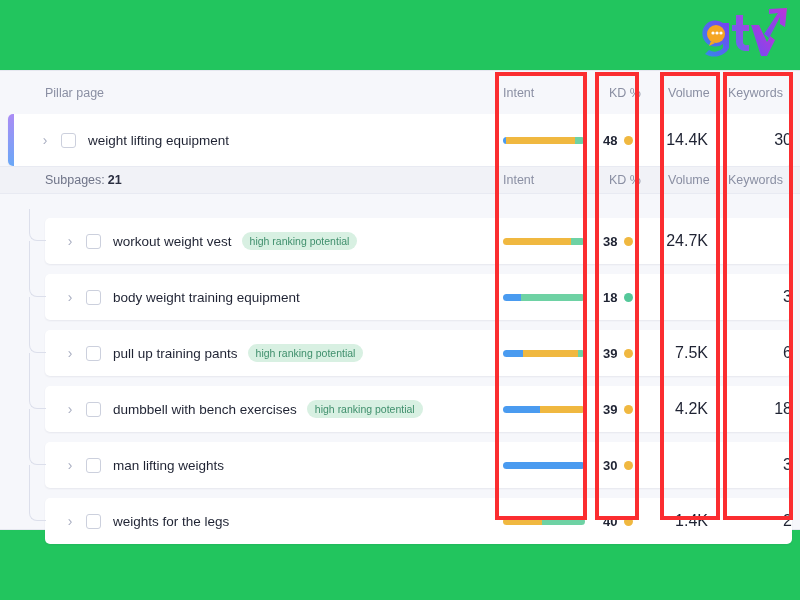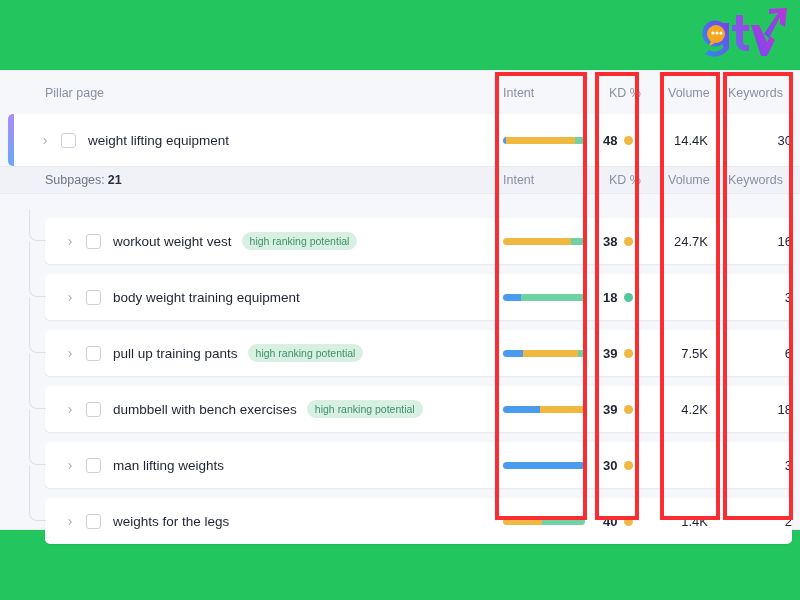--- a/index.html
+++ b/index.html
@@ -102,21 +102,21 @@
   .cell { position: absolute; display: flex; align-items: center; height: 100%; }
   .cell.intent   { left: 458px; width: 90px; }
   .cell.kd       { left: 558px; width: 45px; }
   .cell.volume   { left: 603px; width: 60px; justify-content: flex-end; }
   .cell.keywords { left: 672px; width: 75px; justify-content: flex-end; }
   .pillar-row .cell.intent   { left: 495px; }
   .pillar-row .cell.kd       { left: 595px; }
   .pillar-row .cell.volume   { left: 640px; }
   .pillar-row .cell.keywords { left: 709px; }
 
-  .num { font-size: 13px; color: #1f2333; }
+  .num { font-size: 16px; color: #1f2333; }
   .kd-num { font-size: 13px; color: #1f2333; margin-right: 7px; font-weight: bold; }
   .dot { width: 9px; height: 9px; border-radius: 50%; display: inline-block; }
 
   .intent-bar {
     width: 82px; height: 7px; border-radius: 4px; overflow: hidden;
     display: flex; background: transparent;
   }
   .seg { height: 100%; }
 
   
@@ -231,23 +231,20 @@
               <div class="seg" style="width: 17%; background: rgb(110, 210, 164);"></div>
             </div>
           </div>
           <div class="cell kd">
             <span class="kd-num">38</span>
             <span class="dot" style="background: rgb(240, 184, 64);"></span>
           </div>
           <div class="cell volume">
             <span class="num">24.7K</span>
           </div>
-          <div class="cell keywords">
-            <span class="num">16</span>
-          </div>
         </div>
         <div class="tree-line" style="top: 138px; height: 32px;"></div>
         <div class="child-row" style="top: 203px;">
           <div style="width:18px"></div>
           <div class="chev">›</div>
           <div style="width:9px"></div>
           <div class="cbox"></div>
           <div style="width:12px"></div>
           <div class="rowname">body weight training equipment</div>
           <div class="cell intent">

